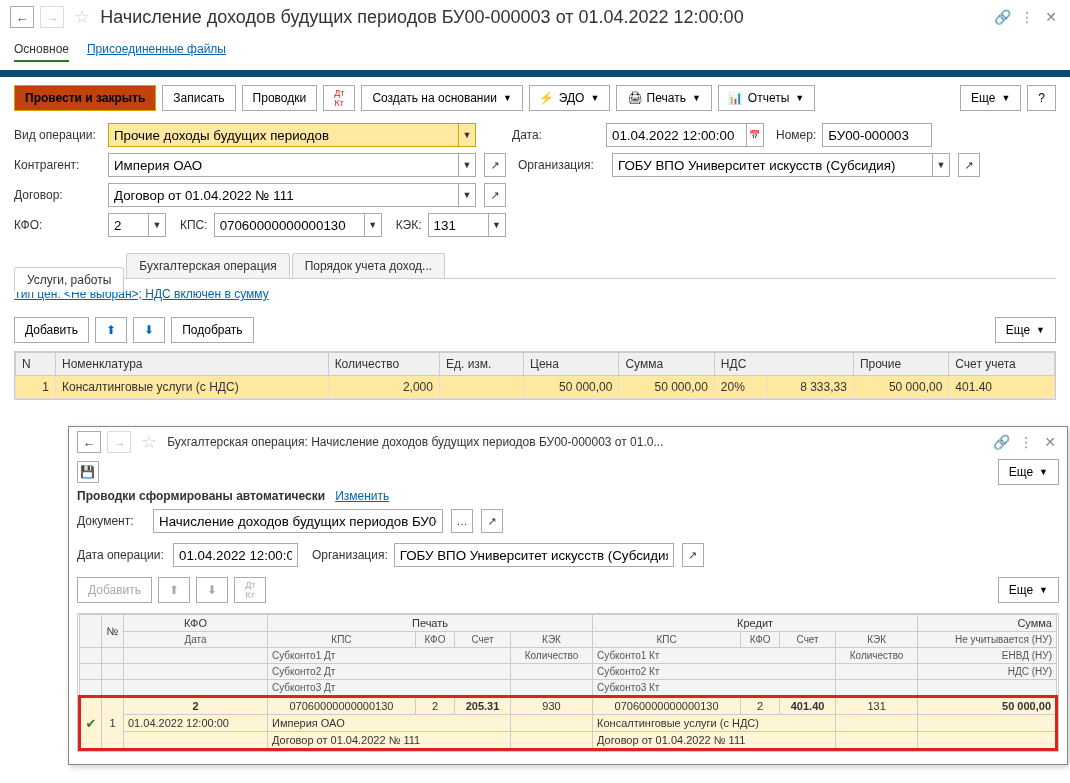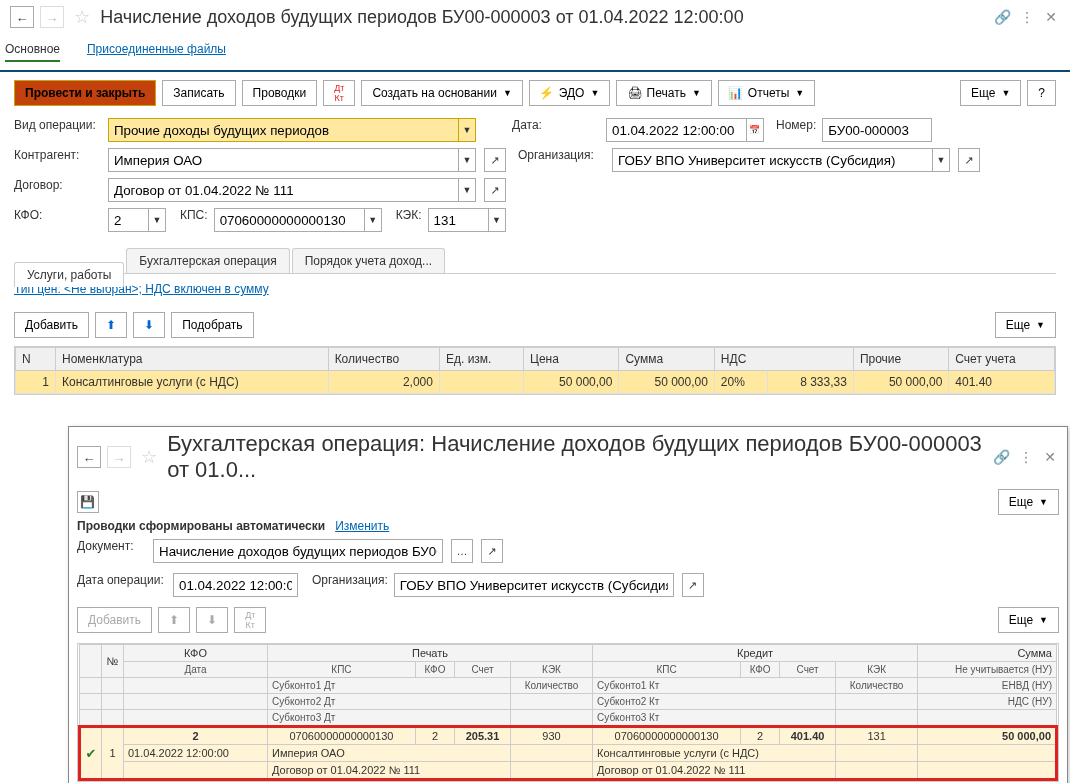--- a/index.html
+++ b/index.html
@@ -3,31 +3,31 @@
 <meta charset="utf-8">
 <style>
 *{box-sizing:border-box;margin:0;padding:0}
 body{font-family:Arial,sans-serif;font-size:12px;color:#333;background:#fff;width:1070px}
 .hdr{display:flex;align-items:center;padding:6px 10px;gap:6px}
 .nav-btn{width:24px;height:22px;border:1px solid #aaa;background:#fff;display:flex;align-items:center;justify-content:center;cursor:pointer;font-size:13px}
 .nav-btn.dis{color:#bbb;border-color:#ddd}
 .star{color:#ccc;font-size:18px;margin:0 4px}
 .title{font-size:18px;font-weight:400;flex:1}
 .hdr-ic{width:18px;height:18px;display:flex;align-items:center;justify-content:center;color:#888;font-size:14px}
-.tabs{display:flex;gap:27px;padding:4px 5px 8px;border-bottom:2px solid #0c4a6e}
+.tabs{display:flex;gap:18px;padding:4px 14px 8px;border-bottom:7px solid #0c4a6e}
 .tab{padding:4px 0;cursor:pointer}
 .tab.active{border-bottom:2px solid #2a7a2a;color:#333}
 .tab.link{color:#0066b3}
 .toolbar{display:flex;gap:6px;padding:8px 14px;align-items:center}
 .btn{border:1px solid #aaa;background:#fff;padding:4px 10px;cursor:pointer;font-size:12px;display:flex;align-items:center;gap:4px;height:26px}
 .btn.primary{background:#c2410c;border-color:#c9a700;font-weight:700}
 .btn .dd{margin-left:2px;font-size:9px}
 .sp{flex:1}
 .form{padding:4px 14px}
-.row{display:flex;margin-bottom:6px;gap:6px}
+.row{display:flex;align-items:center;margin-bottom:6px;gap:6px}
 .lbl{width:88px}
 .lbl2{width:88px;margin-left:30px}
 .inp{border:1px solid #aaa;padding:3px 5px;height:24px;background:#fff}
 .inp.hl{background:#ffe8a0;border-color:#c9a700}
 .sel{display:flex}
 .sel .inp{border-right:none}
 .sel .dd-btn{width:18px;height:24px;border:1px solid #aaa;background:#fff;display:flex;align-items:center;justify-content:center;font-size:9px;cursor:pointer}
 .sel.hl .dd-btn{background:#ffe8a0;border-color:#c9a700}
 .ext-btn{width:22px;height:24px;border:1px solid #aaa;background:#fff;margin-left:2px;display:flex;align-items:center;justify-content:center;cursor:pointer;font-size:11px}
 .sub-tabs{display:flex;border-bottom:1px solid #ccc;margin:6px 14px 0}
@@ -36,21 +36,21 @@
 .link{color:#0066b3;text-decoration:underline;cursor:pointer}
 .tbl-bar{display:flex;gap:6px;padding:8px 14px;align-items:center}
 .tbl{margin:0 14px;border:1px solid #ccc}
 .tbl table{width:100%;border-collapse:collapse}
 .tbl th{background:#f0f0f0;border:1px solid #ccc;padding:4px 6px;text-align:left;font-weight:400}
 .tbl td{border:1px solid #e0e0e0;padding:4px 6px}
 .tbl tr.hl td{background:#ffe8a0}
 .tbl td.num{text-align:right}
 .sub-win{position:absolute;top:426px;left:68px;width:1000px;background:#fff;border:1px solid #888;box-shadow:2px 2px 6px rgba(0,0,0,.2)}
 .sub-win .hdr{padding:4px 8px}
-.sub-win .title{font-size:22px}
+.sub-win .title{font-size:12px}
 .grid{margin:4px 8px;border:1px solid #ccc}
 .grid table{width:100%;border-collapse:collapse;font-size:11px}
 .grid th,.grid td{border:1px solid #ccc;padding:2px 4px;text-align:center}
 .grid th{background:#f4f4f4;font-weight:400}
 .grid .sub-h{font-size:10px;color:#555}
 .grid tr.data td{background:#fff4d6}
 .grid tr.data td.b{font-weight:700}
 .grid tr.data td.r{text-align:right}
 .grid tr.data td.l{text-align:left}
 .red-box{border:3px solid #d22}

